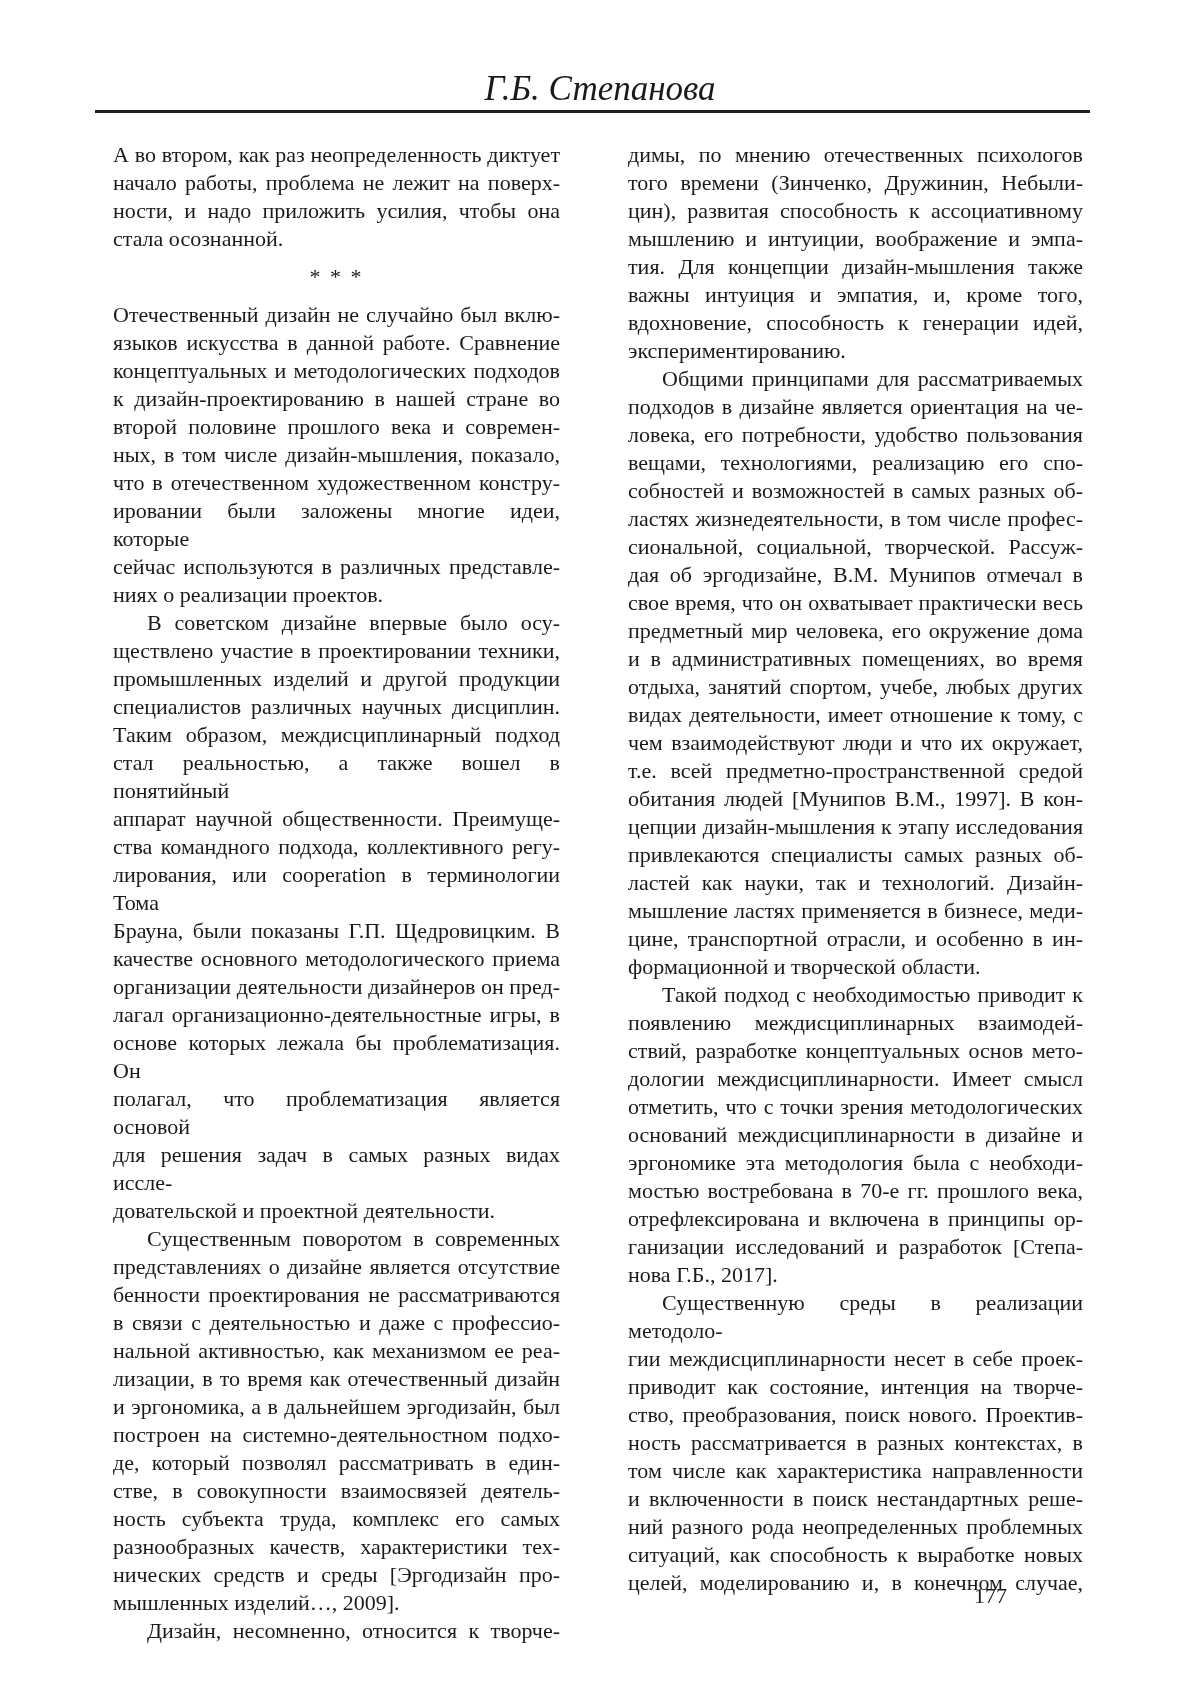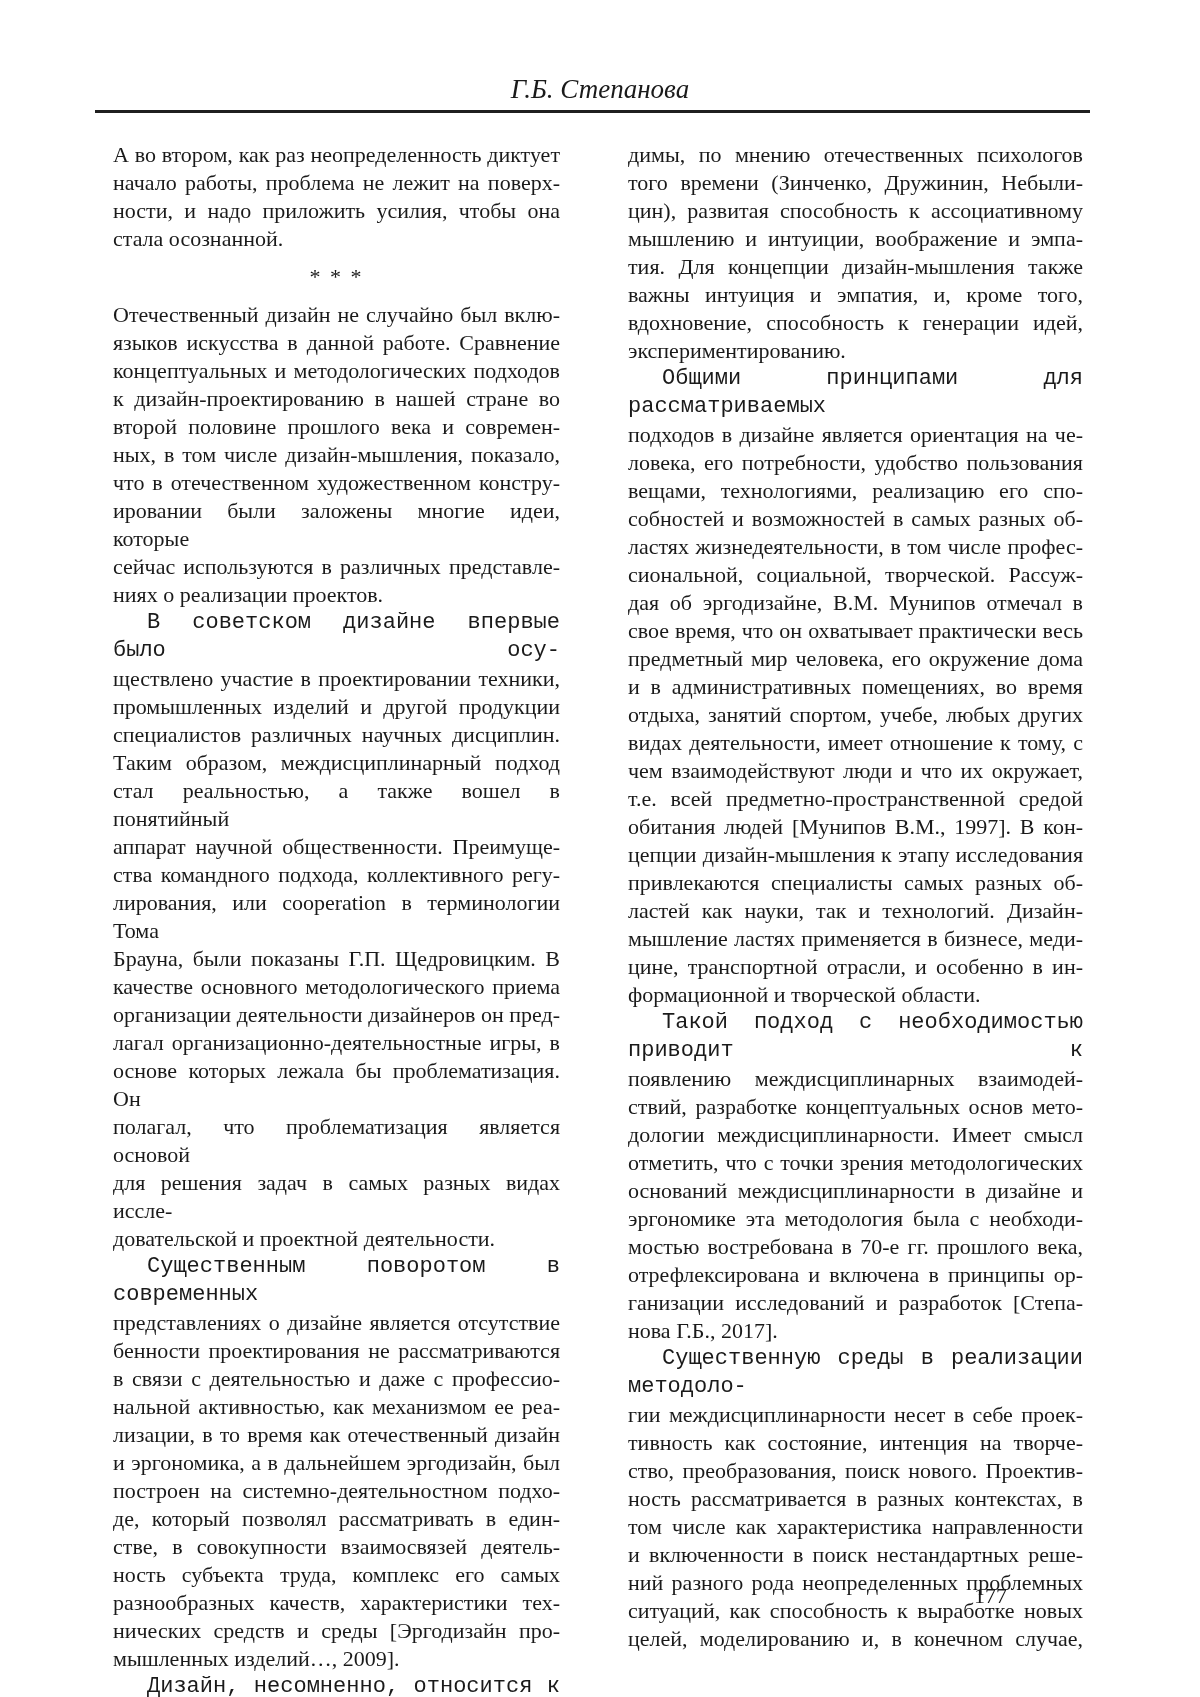--- a/index.html
+++ b/index.html
@@ -6,35 +6,35 @@
   body {
     width: 1200px; height: 1697px;
     background: #ffffff;
     color: #1a1a1a;
     font-family: "Liberation Serif", "DejaVu Serif", serif;
     position: relative;
     overflow: hidden;
   }
   .author {
     position: absolute; top: 74px; left: 0; width: 100%;
-    text-align: center; font-style: italic; font-size: 27px; line-height: 30px;
+    text-align: center; font-style: italic; font-size: 35px; line-height: 30px;
   }
   .rule {
     position: absolute; top: 110px; left: 95px;
     width: 995px; height: 3px; background: #1f1f1f;
   }
   .col {
     position: absolute; top: 141px;
     font-size: 22px; line-height: 28px;
   }
   .col-left  { left: 113px; width: 447px; }
   .col-right { left: 628px; width: 455px; }
   .line { text-align: justify; text-align-last: justify; white-space: normal; }
   .line.last { text-align-last: left; }
-  .para.indent .line:first-child { text-indent: 34px; font-family: Liberation Mono, monospace; }
+  .para.indent .line:first-child { text-indent: 34px; }
   .sep {
     text-align: center; height: 28px; margin: 10px 0;
     font-size: 22px; letter-spacing: 2px;
   }
   .pageno {
     position: absolute; top: 1582px; left: 924px; width: 133px;
     text-align: center; font-size: 22px; line-height: 28px;
   }
 </style>
 </head>
@@ -146,21 +146,21 @@
       <div class="line">оснований междисциплинарности в дизайне и</div>
       <div class="line">эргономике эта методология была с необходи-</div>
       <div class="line">мостью востребована в 70-е гг. прошлого века,</div>
       <div class="line">отрефлексирована и включена в принципы ор-</div>
       <div class="line">ганизации исследований и разработок [Степа-</div>
       <div class="line last">нова Г.Б., 2017].</div>
     </div>
     <div class="para indent">
       <div class="line">Существенную среды в реализации методоло-</div>
       <div class="line">гии междисциплинарности несет в себе проек-</div>
-      <div class="line">тивность как состояние, интенция на творче-</div>
+      <div class="line">приводит как состояние, интенция на творче-</div>
       <div class="line">ство, преобразования, поиск нового. Проектив-</div>
       <div class="line">ность рассматривается в разных контекстах, в</div>
       <div class="line">том числе как характеристика направленности</div>
       <div class="line">и включенности в поиск нестандартных реше-</div>
       <div class="line">ний разного рода неопределенных проблемных</div>
       <div class="line">ситуаций, как способность к выработке новых</div>
       <div class="line">целей, моделированию и, в конечном случае,</div>
     </div>
   </div>
 

